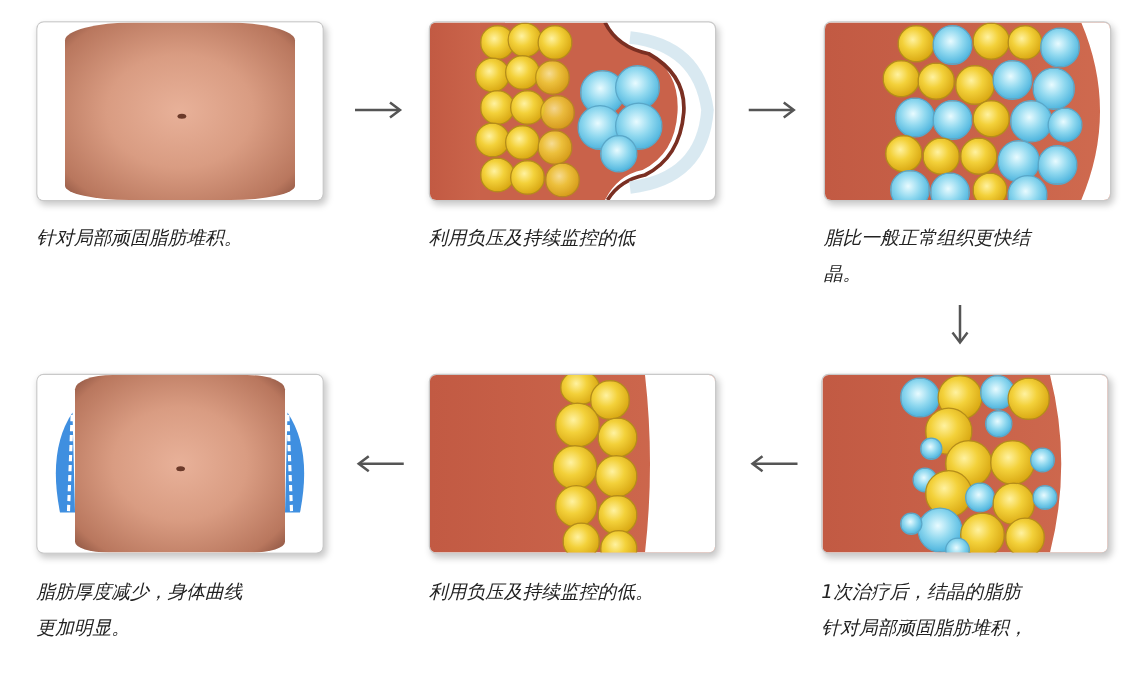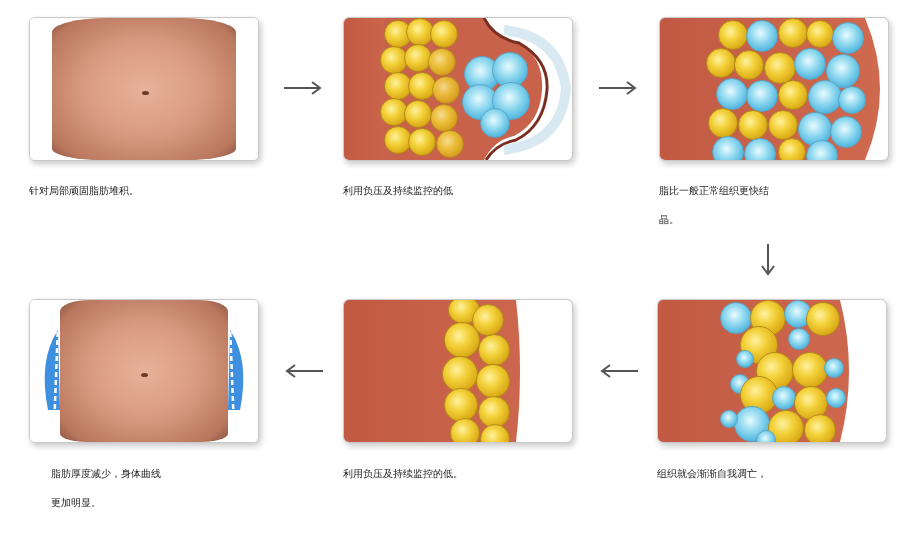--- a/index.html
+++ b/index.html
@@ -1,21 +1,21 @@
 <!DOCTYPE html>
 <html><head>
 <meta charset="utf-8">
 <style>
   html, body { margin:0; padding:0; background:#ffffff; }
   body { width:906px; height:556px; position:relative; overflow:hidden;
          font-family:"DejaVu Sans","Liberation Sans",sans-serif; color:#222; }
   .panel { position:absolute; width:228px; height:142px; border:1px solid #c9c9c9;
            border-radius:6px; overflow:hidden; background:#fff;
            box-shadow:2px 3px 6px rgba(0,0,0,0.22); }
-  .caption { position:absolute; font-size:10px; line-height:29px; color:#222; width:232px; }
+  .caption { position:absolute; font-size:15px; line-height:29px; color:#222; width:232px;font-style:italic; }
   .arrow { position:absolute; }
   
   .torso { position:absolute; top:0; bottom:0; left:28px; right:28px;
            background:radial-gradient(ellipse at 50% 50%, #e8b199 0%, #d99c82 45%, #b9775e 85%, #8a5240 100%);
            border-radius:40% 40% 38% 38% / 8% 8% 6% 6%; }
   .navel { position:absolute; width:7px; height:4px; border-radius:50%; background:#6b3a2a; }
   .muscle { position:absolute; top:0; bottom:0; left:0; background:linear-gradient(90deg,#c25a43,#cf6a4f); }
   .cell { position:absolute; border-radius:50%; }
   .fat { background:radial-gradient(circle at 40% 38%, #fff2a0 0%, #f3d13a 35%, #d9a813 75%, #a37a0c 100%);
          border:1px solid #b48d1a; }
@@ -190,22 +190,23 @@
   <div class="cell ice" style="left:114px;top:86px;width:22px;height:22px;"></div>
   <div class="cell fat" style="left:136px;top:86px;width:32px;height:32px;"></div>
   <div class="cell ice" style="left:168px;top:88px;width:18px;height:18px;"></div>
   <div class="cell ice" style="left:76px;top:106px;width:34px;height:34px;"></div>
   <div class="cell ice" style="left:62px;top:110px;width:16px;height:16px;"></div>
   <div class="cell fat" style="left:110px;top:110px;width:34px;height:34px;"></div>
   <div class="cell fat" style="left:146px;top:114px;width:30px;height:30px;"></div>
   <div class="cell ice" style="left:98px;top:130px;width:18px;height:18px;"></div>
 </div>
 
-<div class="caption" style="left:29px; top:459px;margin-left:22px;">
+<div class="caption" style="left:29px; top:459px;">
   <div>脂肪厚度减少，身体曲线</div>
   <div>更加明显。</div>
 </div>
 <div class="caption" style="left:343px; top:459px;">
   <div>利用负压及持续监控的低。</div>
 </div>
 <div class="caption" style="left:657px; top:459px;">
-  <div>组织就会渐渐自我凋亡，</div>
+  <div>1次治疗后，结晶的脂肪</div>
+  <div>针对局部顽固脂肪堆积，</div>
 </div>
 
 </body></html>

